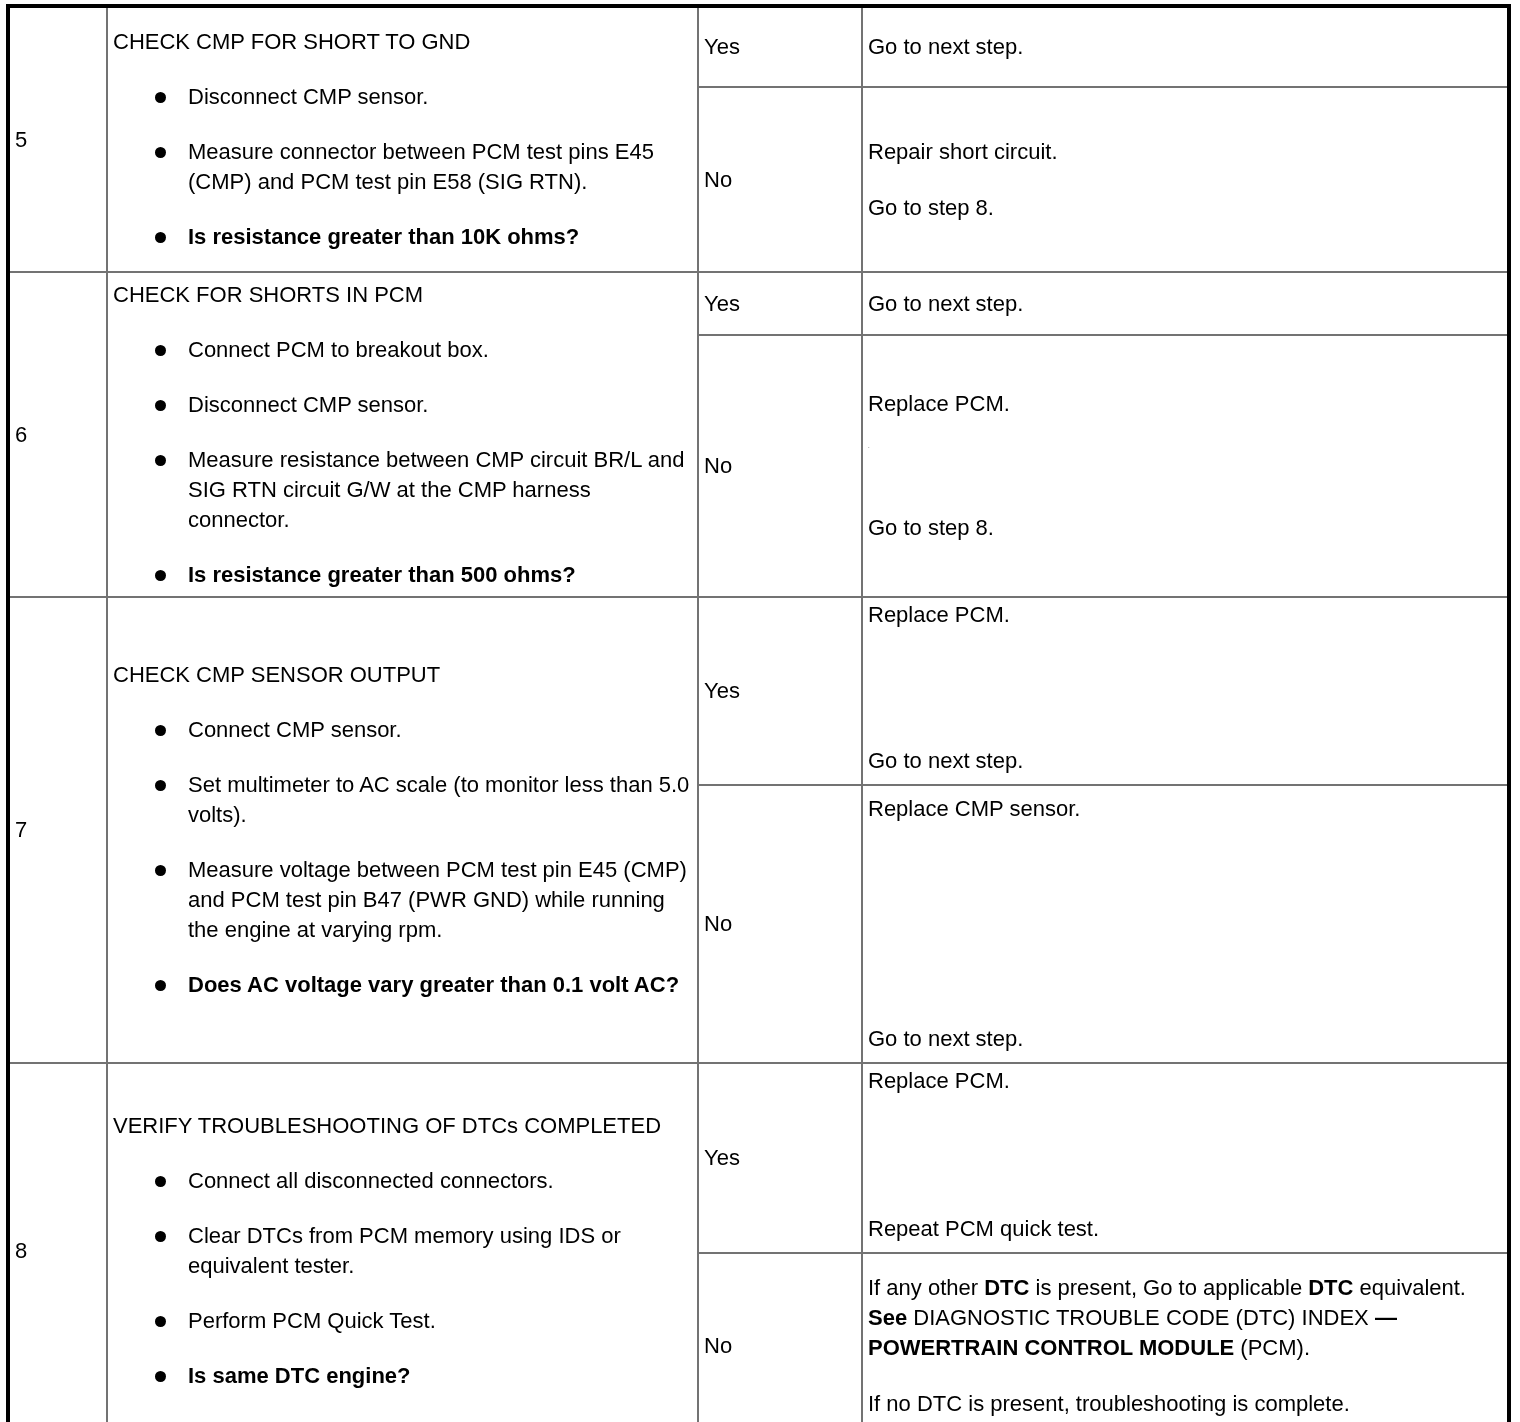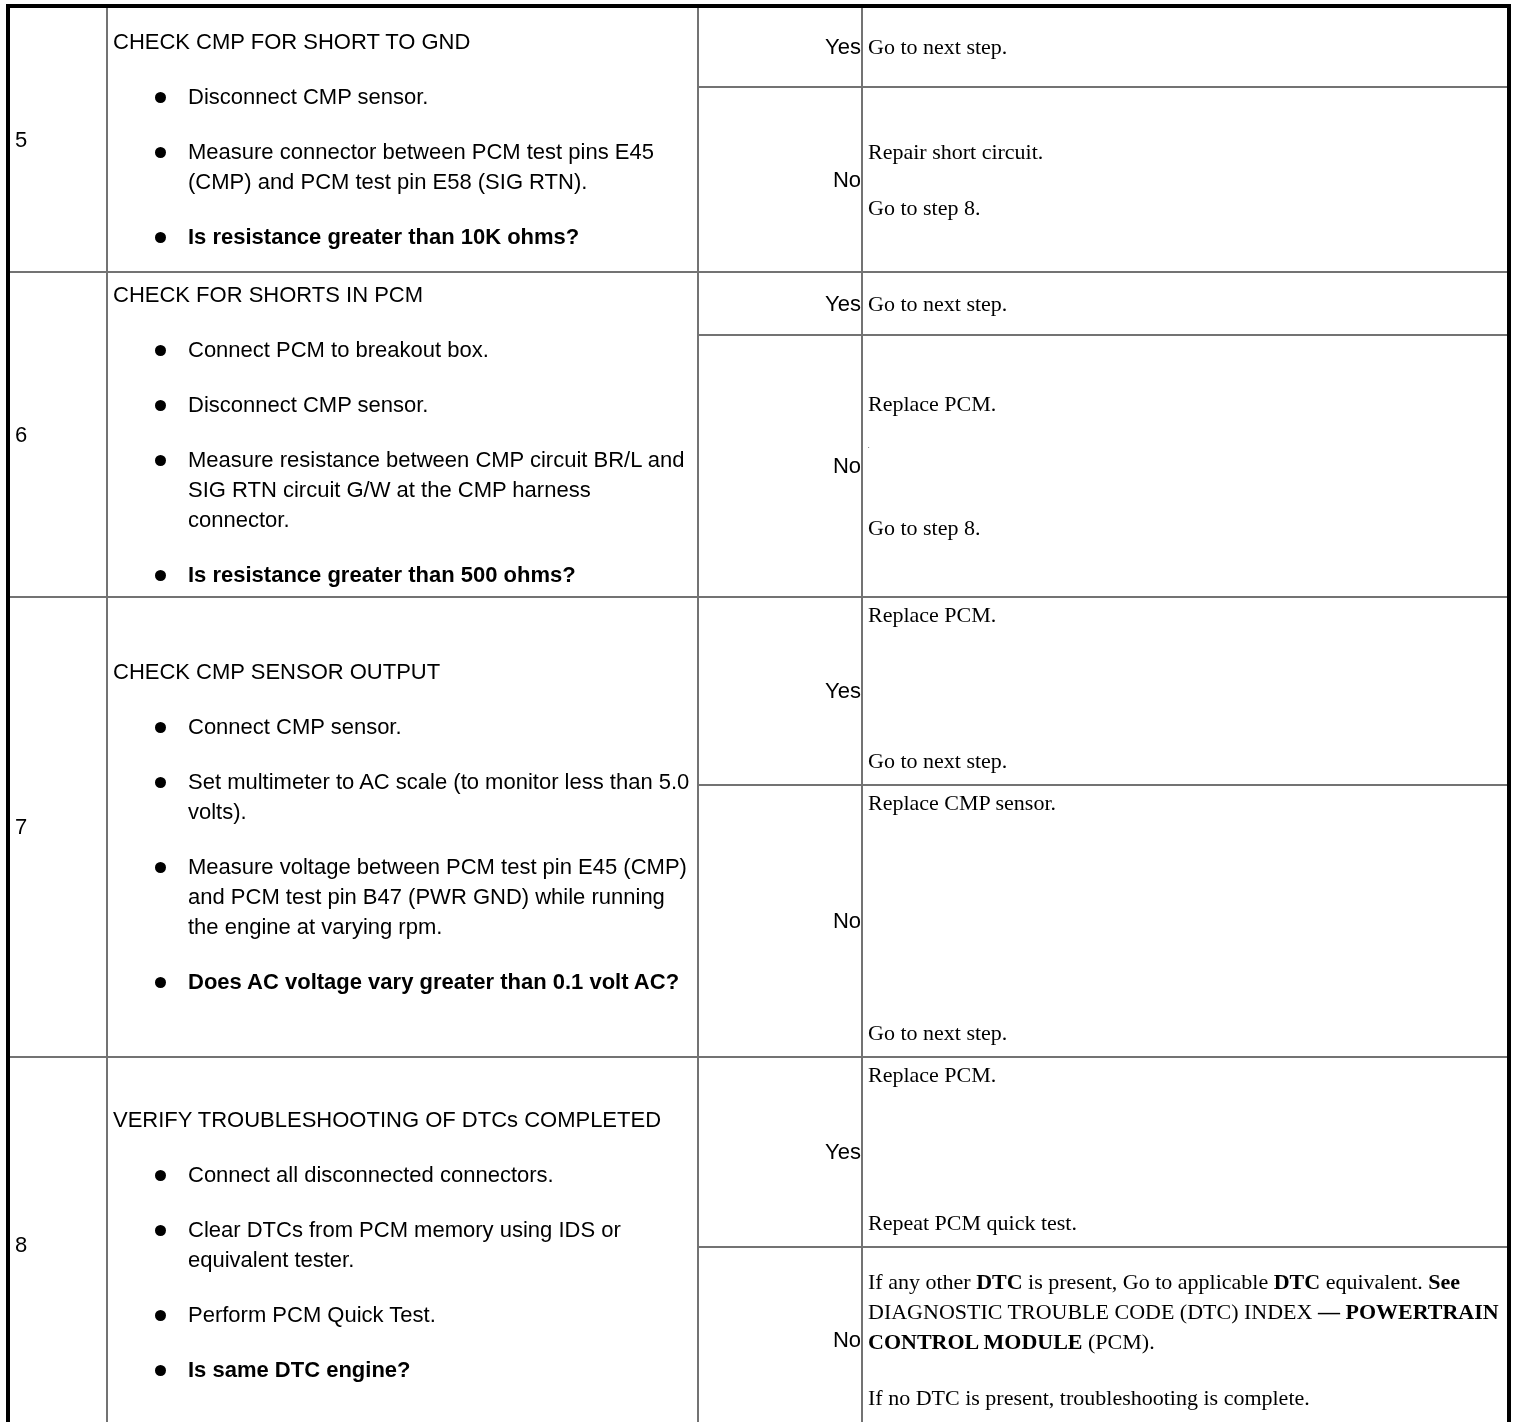--- a/index.html
+++ b/index.html
@@ -67,22 +67,22 @@
       position: absolute;
       left: 42px;
       top: 10px;
       width: 11px;
       height: 11px;
       border-radius: 50%;
       background: #000;
     }
     ul.bullets li.question { font-weight: bold; }
 
-    td.result { vertical-align: middle; text-align: right; }
-    td.taken { vertical-align: middle; padding-right: 30px; font-family: Liberation Serif, serif; }
+    td.result { vertical-align: middle; }
+    td.taken { vertical-align: middle; padding-right: 30px; }
     td.taken.spread {
       vertical-align: top;
     }
     .taken-inner {
       display: flex;
       flex-direction: column;
       justify-content: space-between;
       height: 100%;
     }
     .line { margin: 0; }
@@ -166,21 +166,21 @@
         <td class="result">Yes</td>
         <td class="taken spread" style="height:182px; padding-top:2px; padding-bottom:2px;">
           <div class="taken-inner" style="height:176px;">
             <p class="line">Replace PCM.</p>
             <p class="line">Go to next step.</p>
           </div>
         </td>
       </tr>
       <tr style="height:266px;">
         <td class="result">No</td>
-        <td class="taken spread" style="height:266px; padding-top:2px; padding-bottom:2px;">
+        <td class="taken spread" style="height:266px; padding-top:8px; padding-bottom:2px;">
           <div class="taken-inner" style="height:260px;">
             <p class="line">Replace CMP sensor.</p>
             <p class="line">Go to next step.</p>
           </div>
         </td>
       </tr>
 
       <tr style="height:184px;">
         <td rowspan="2" class="step-num">8</td>
         <td rowspan="2" class="action">

